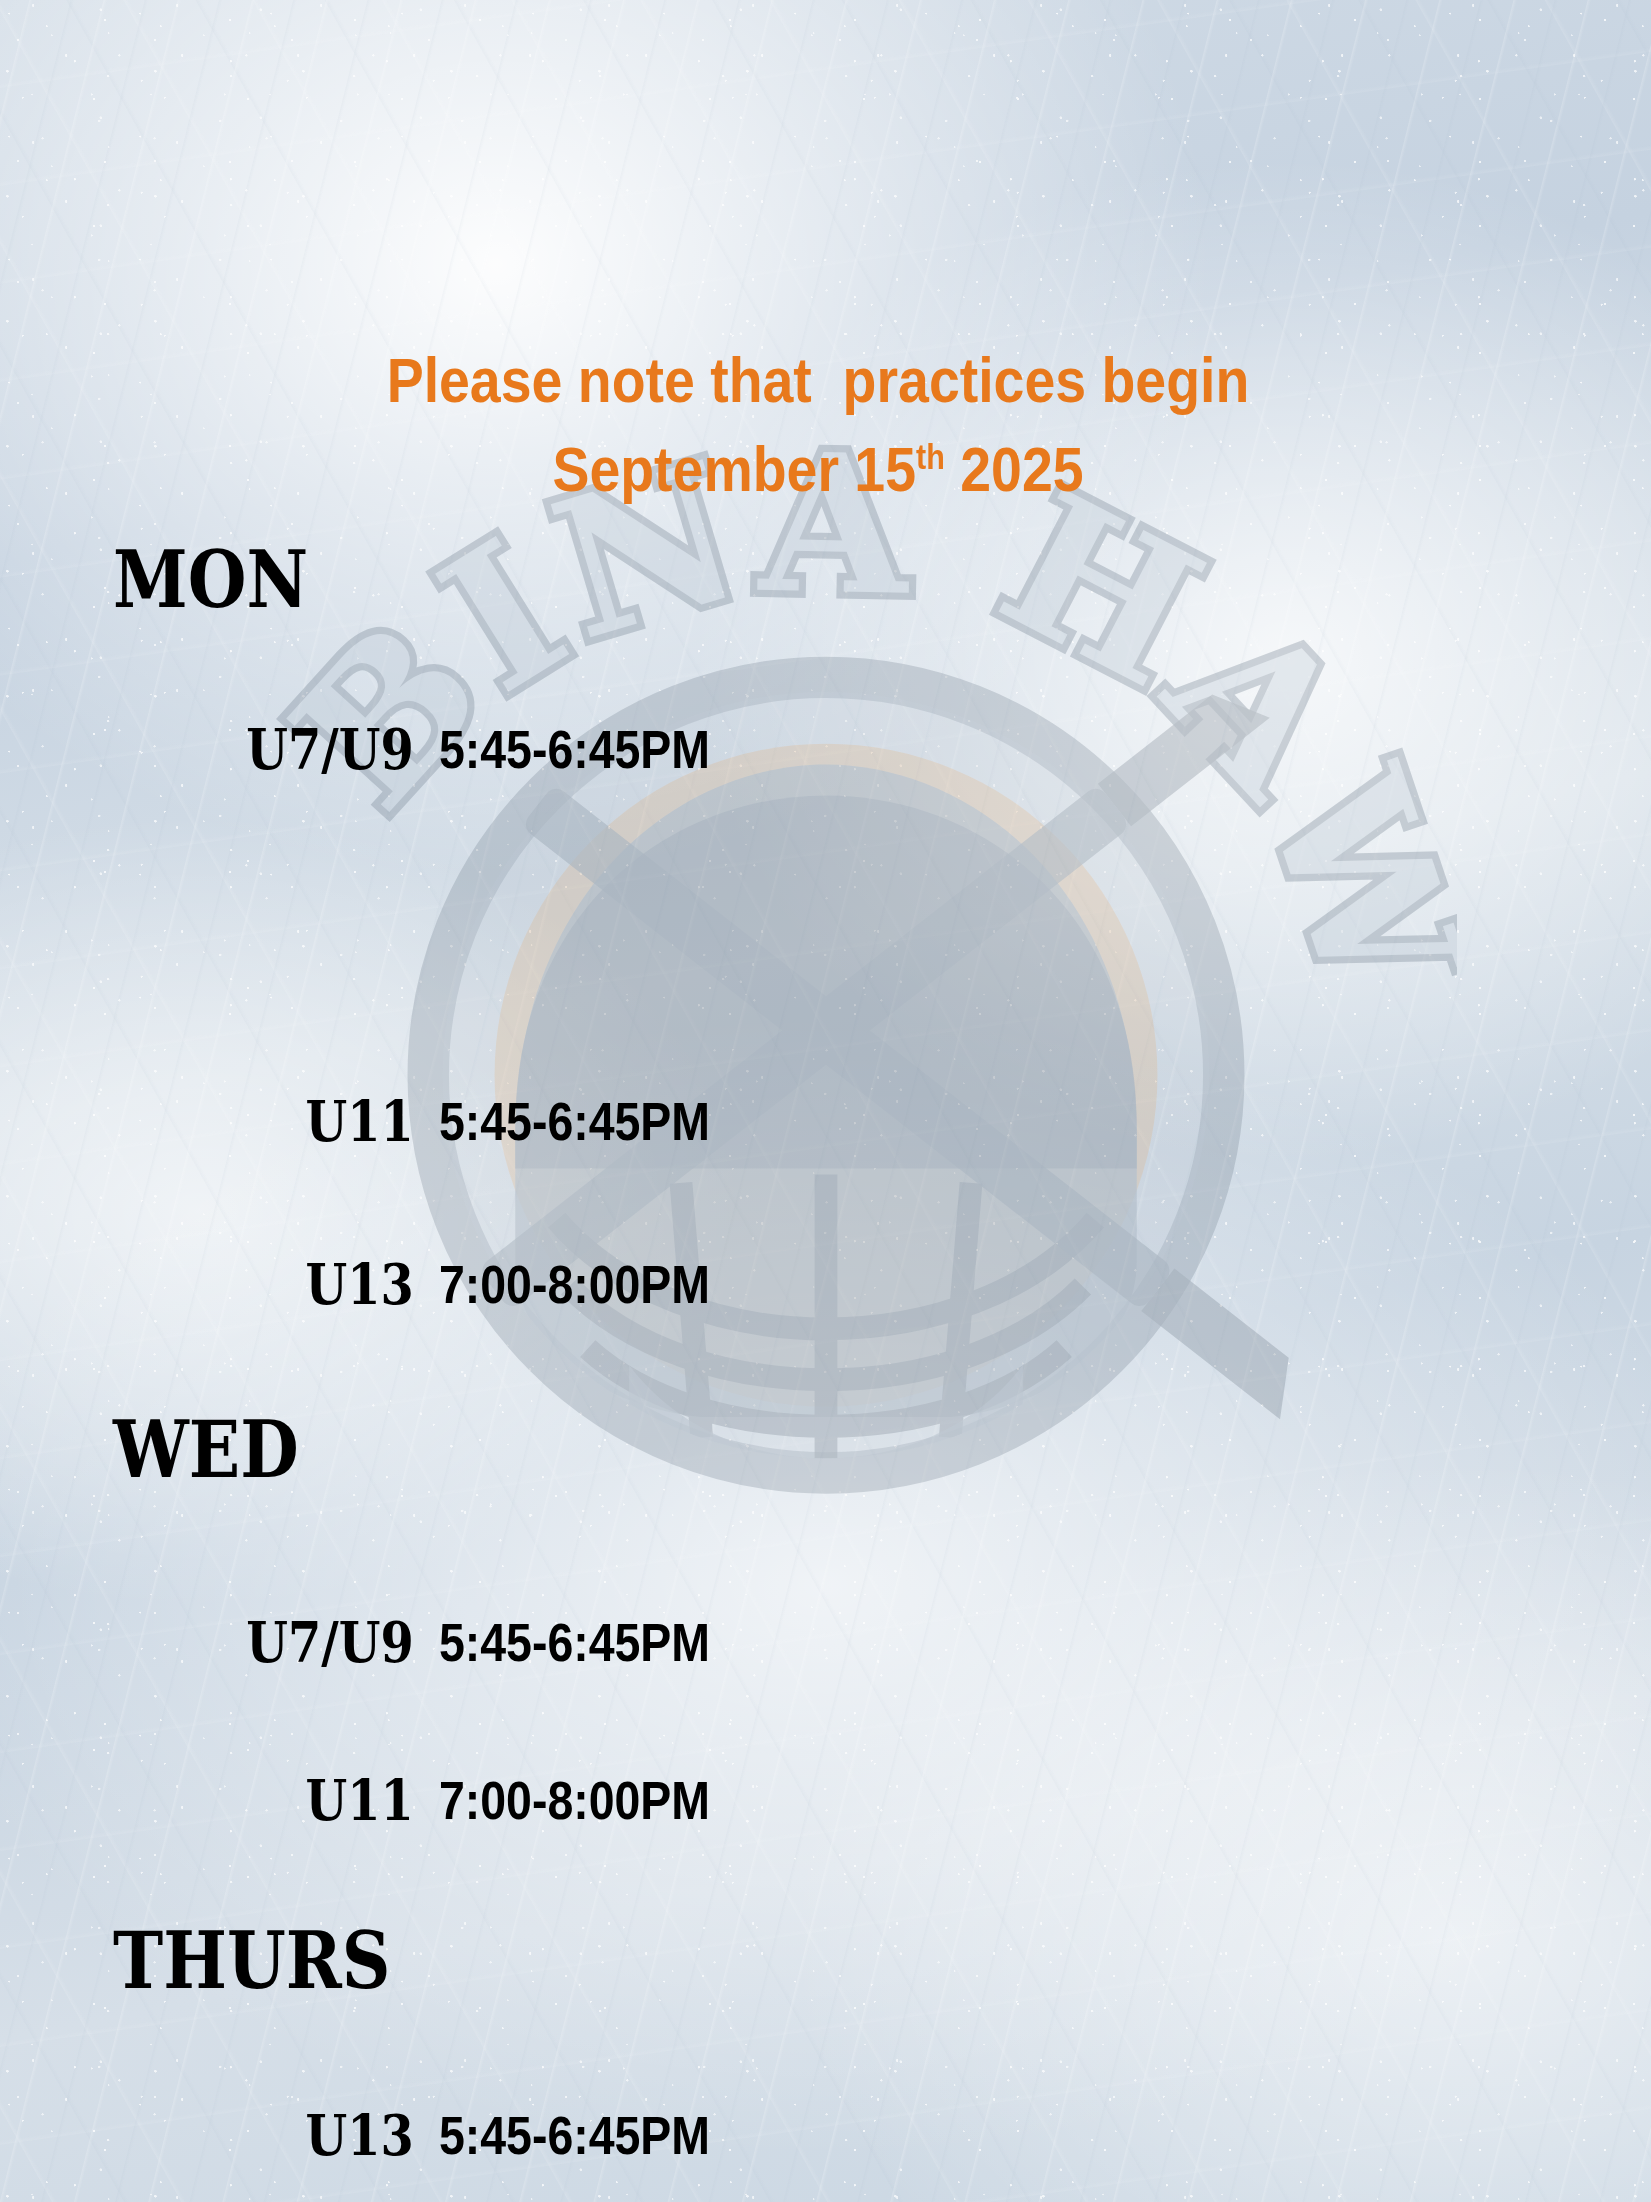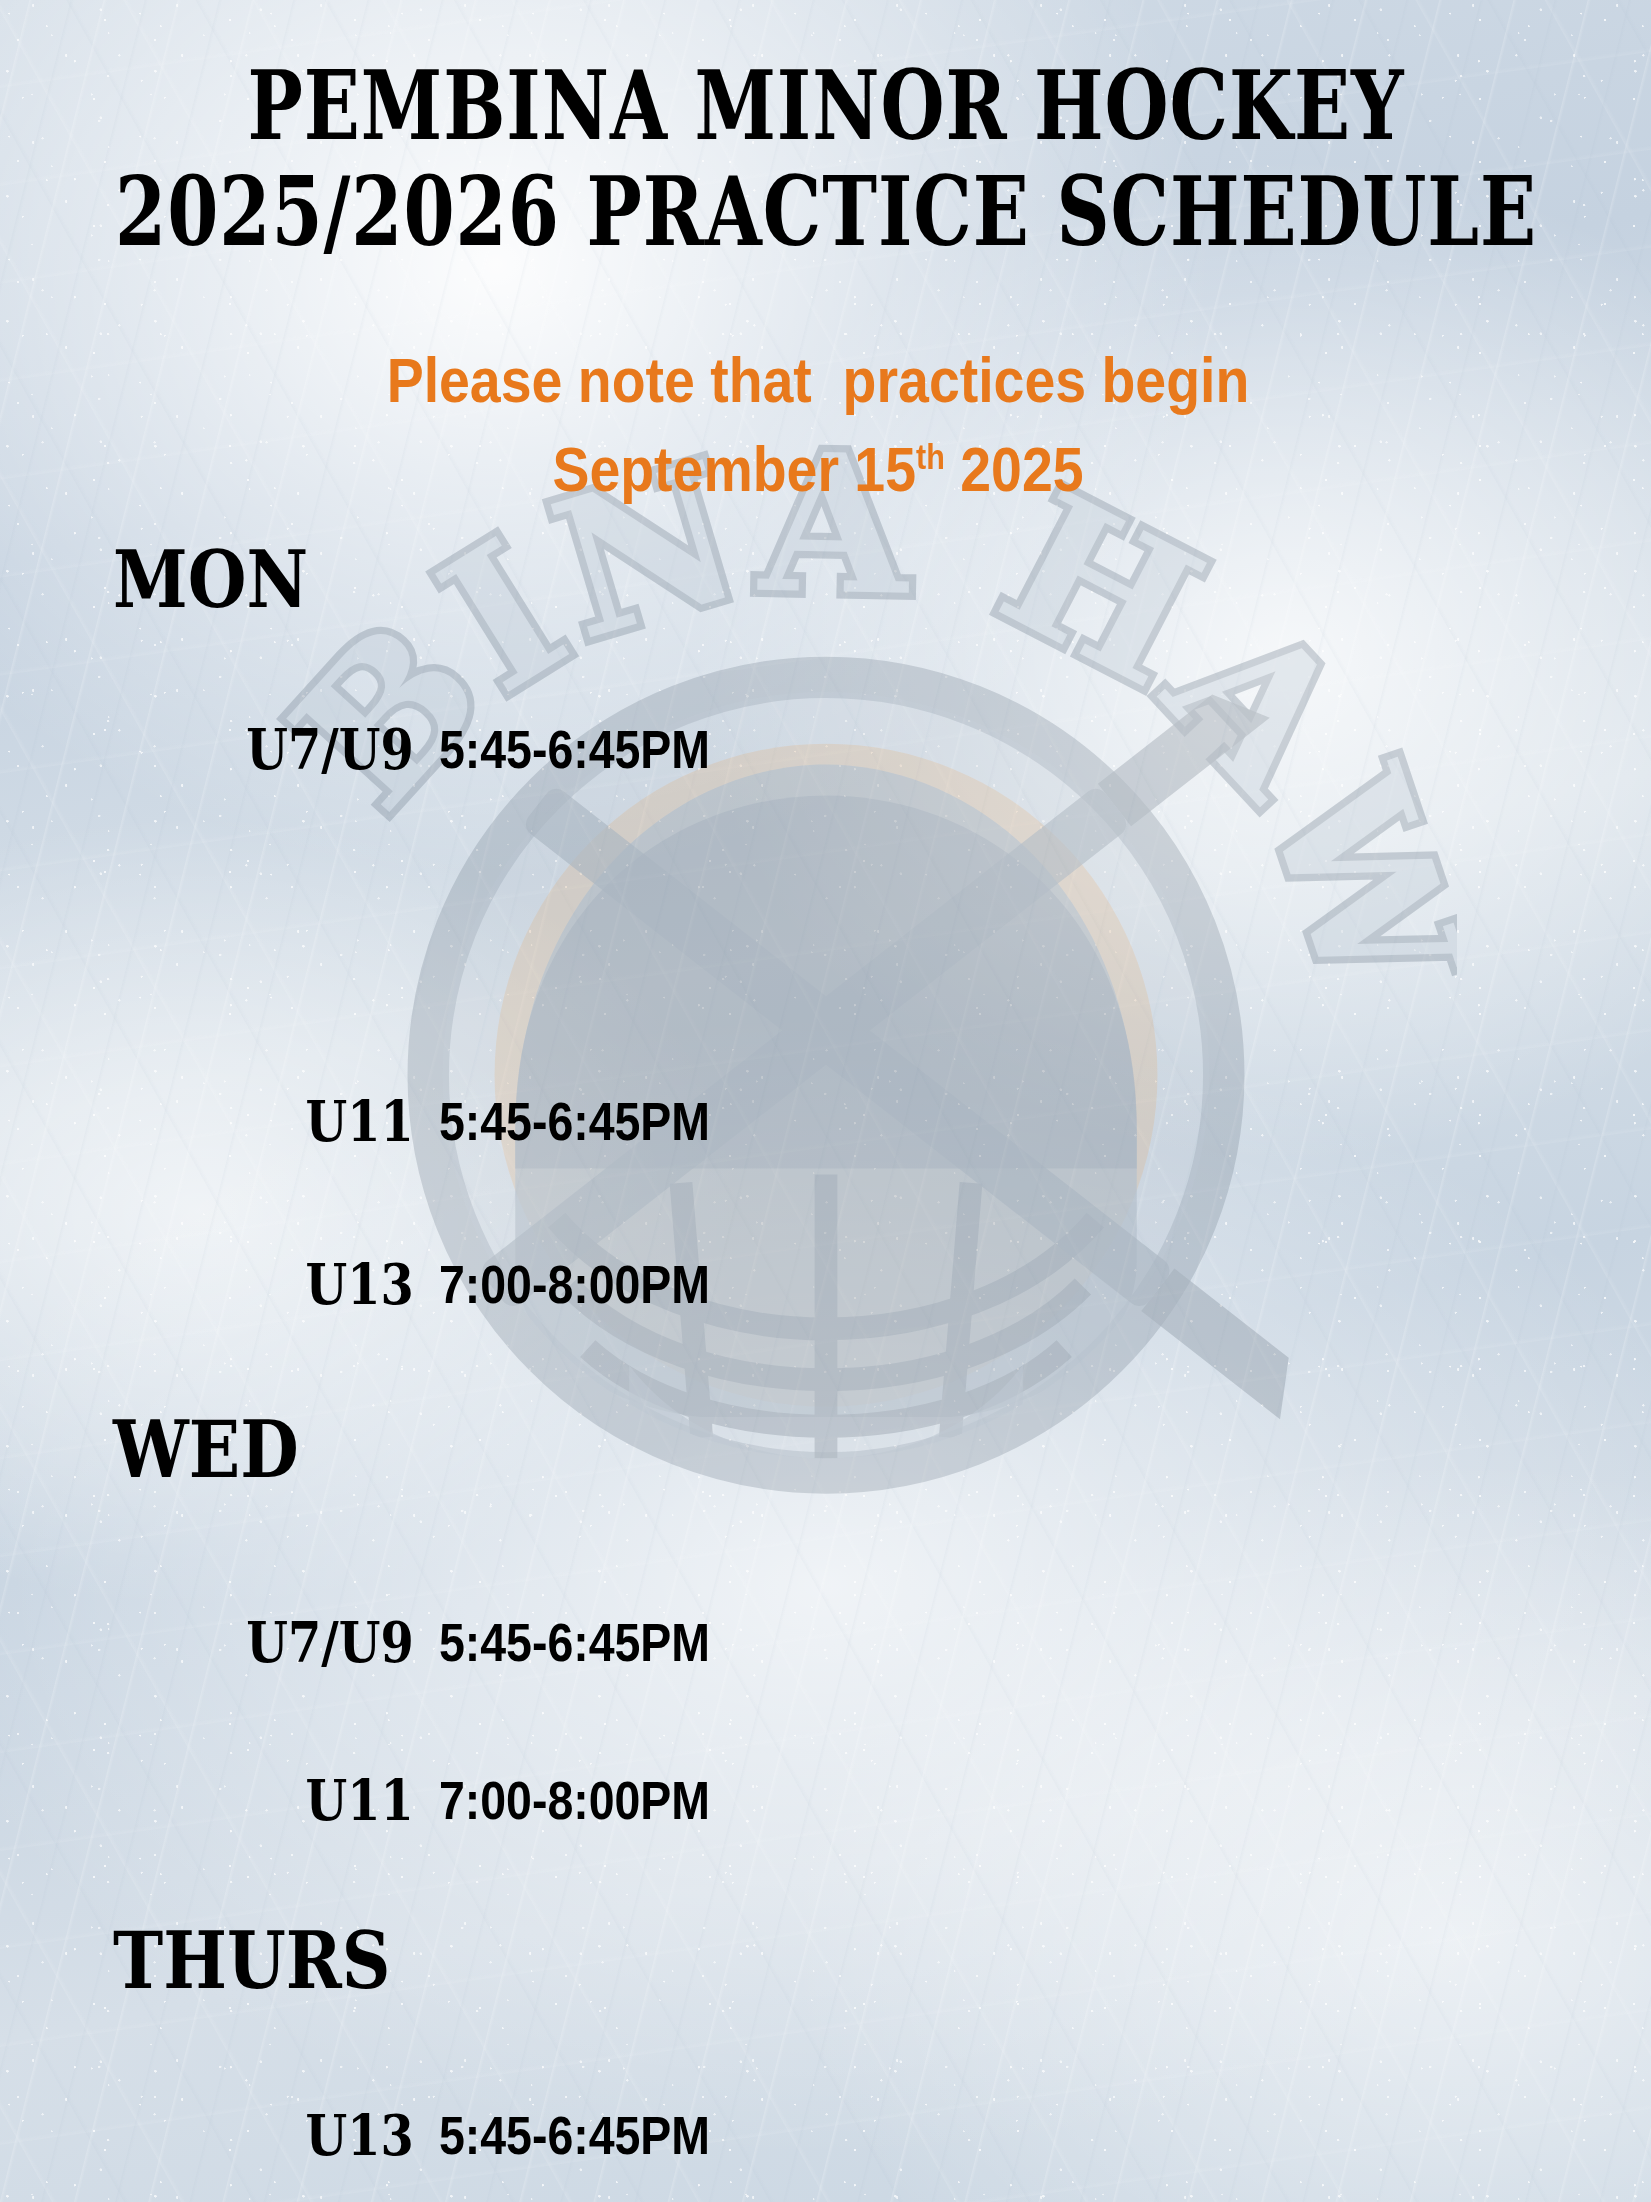--- a/index.html
+++ b/index.html
@@ -249,24 +249,20 @@
         <g transform="rotate(-38 300 330)">
           <rect x="110" y="300" width="380" height="26" rx="6" fill="#4a5a6b"></rect>
           <path d="M490,300 L560,300 L575,326 L490,326 Z" fill="#3d4b5a"></path>
         </g>
       </g>
     </svg>
   </div>
 
   <div class="content">
 
-    <div class="title-block">
-      <div class="title-line title-1">PEMBINA MINOR HOCKEY</div>
-      <div class="title-line title-2">2025/2026 PRACTICE SCHEDULE</div>
-    </div>
 
     <div class="note-block">
       <div class="note-line">Please note that  practices begin</div>
       <div class="note-line"><span>September 15</span><sup>th</sup><span> 2025</span></div>
     </div>
 
     <div class="abs" style="left:113px; top:545px;">
       <div class="day-head">MON</div>
     </div>
     <div class="abs row" style="left:124px; top:722px; width:860px;">

